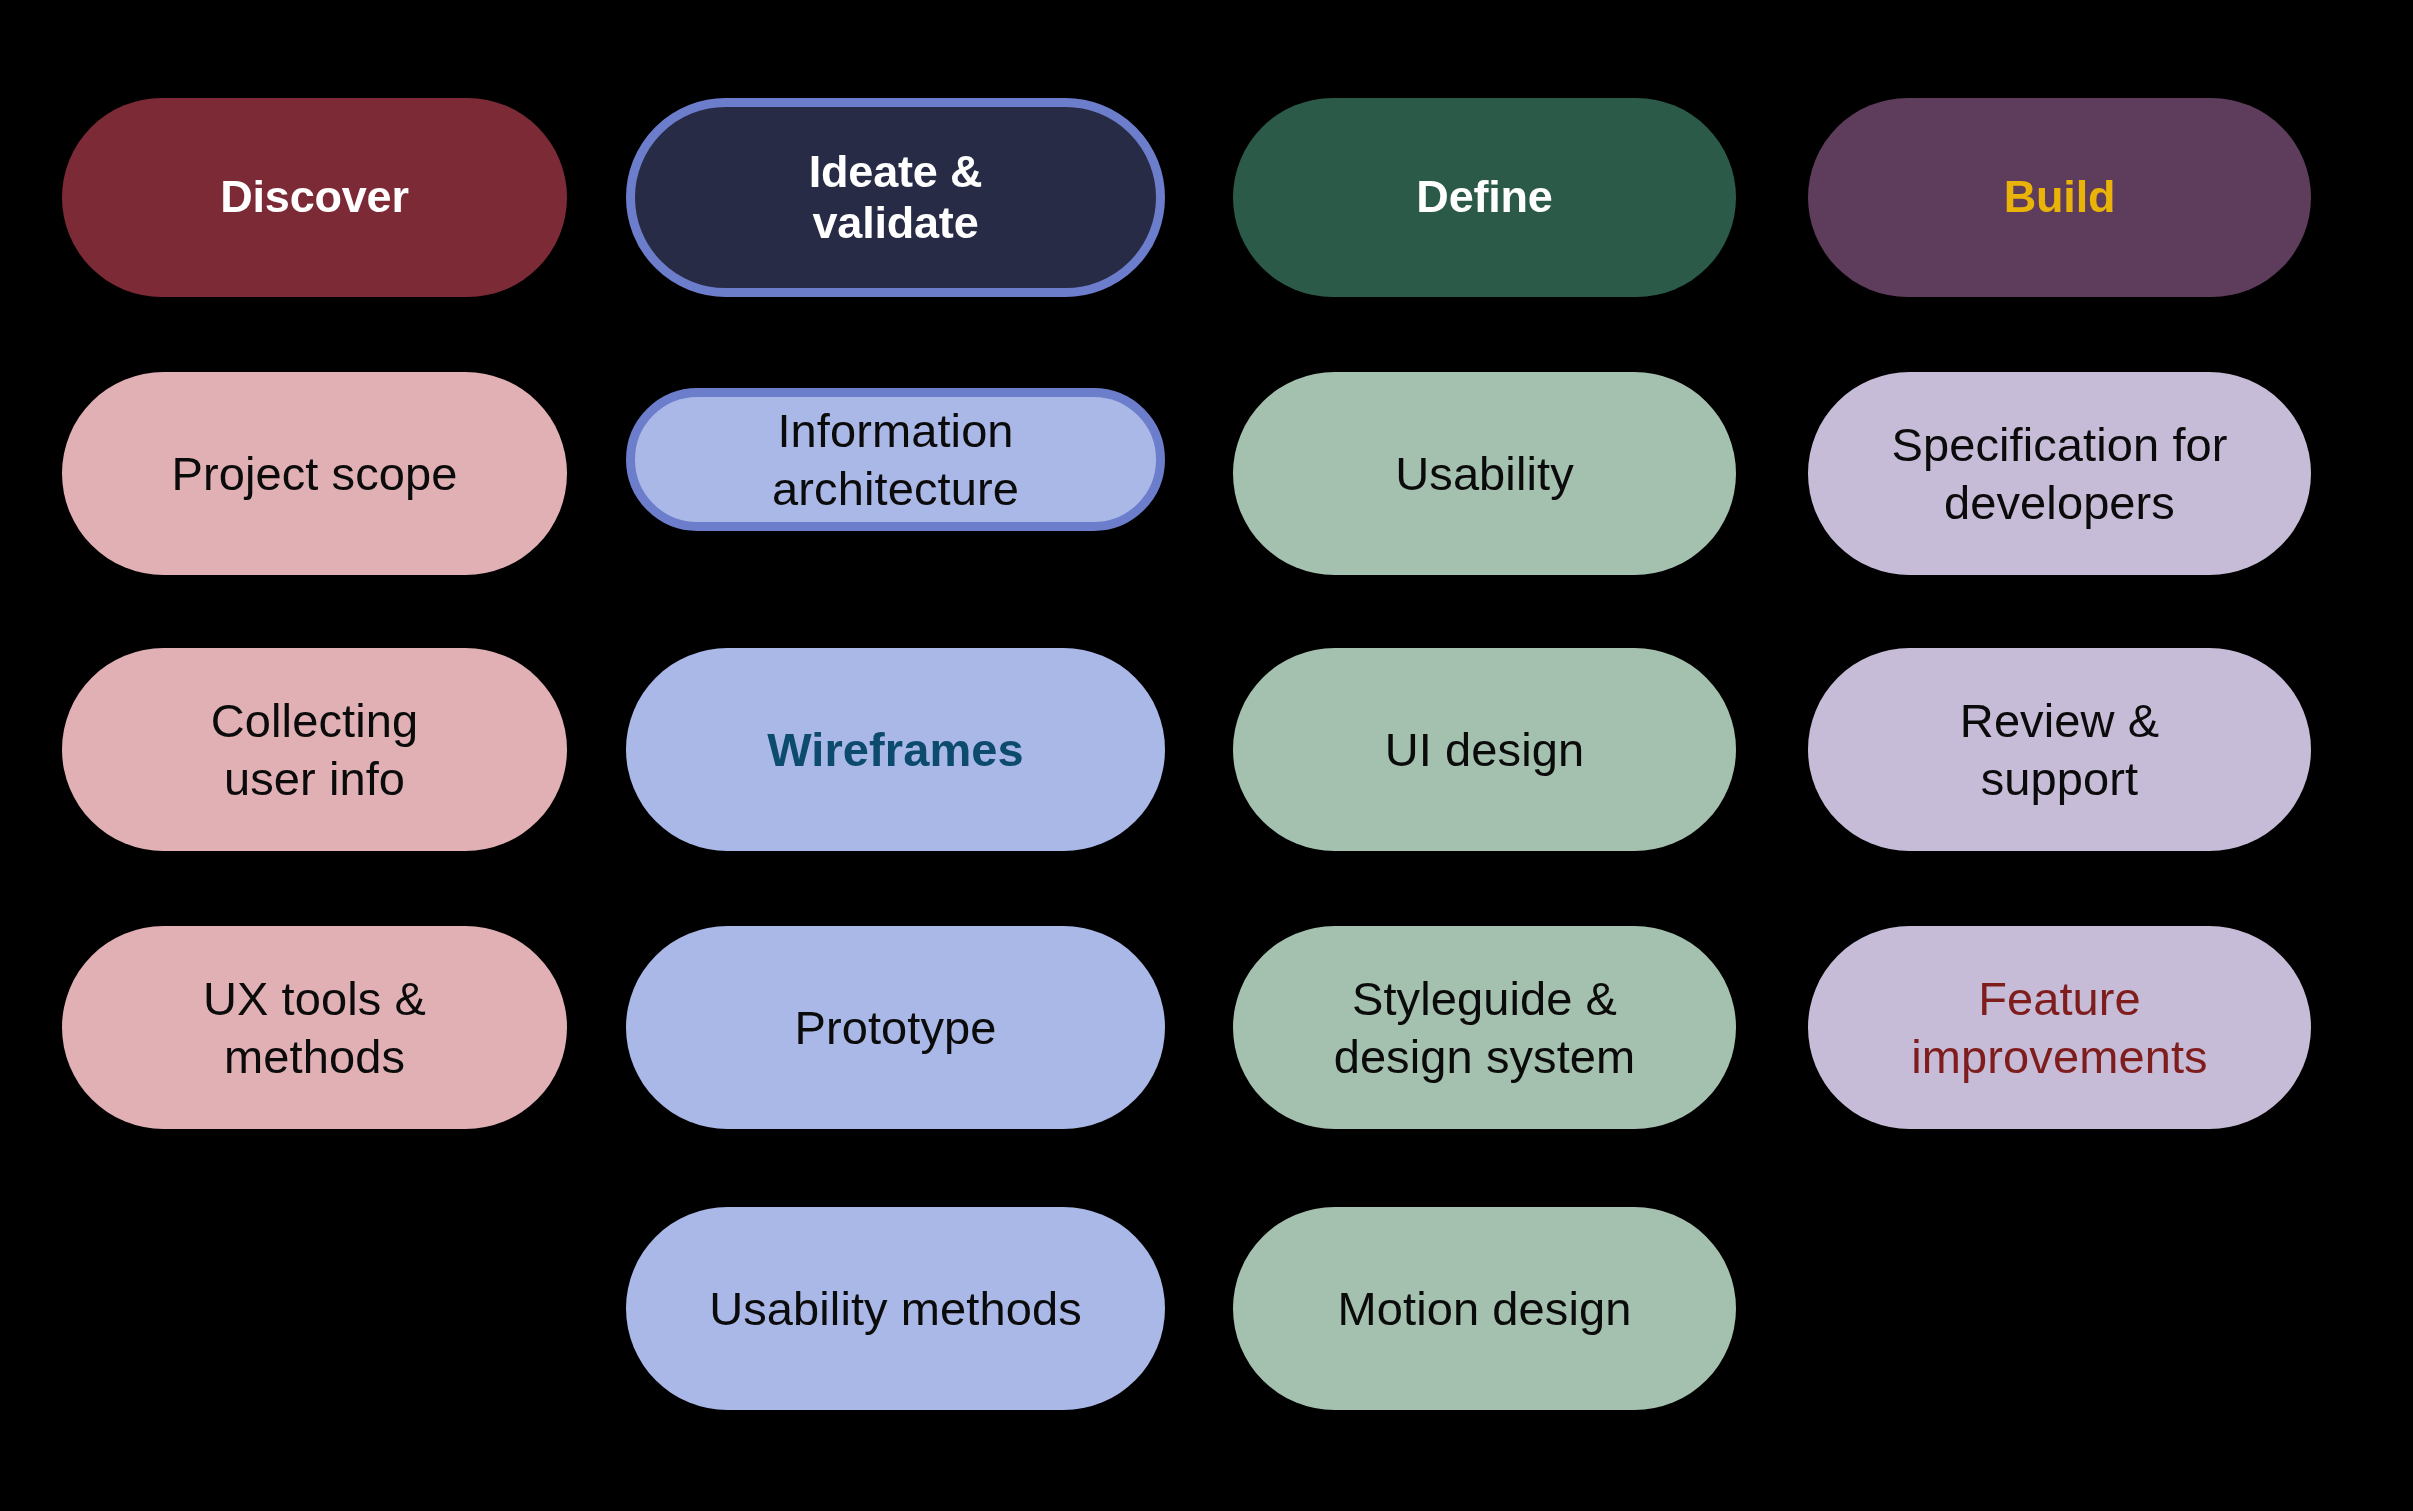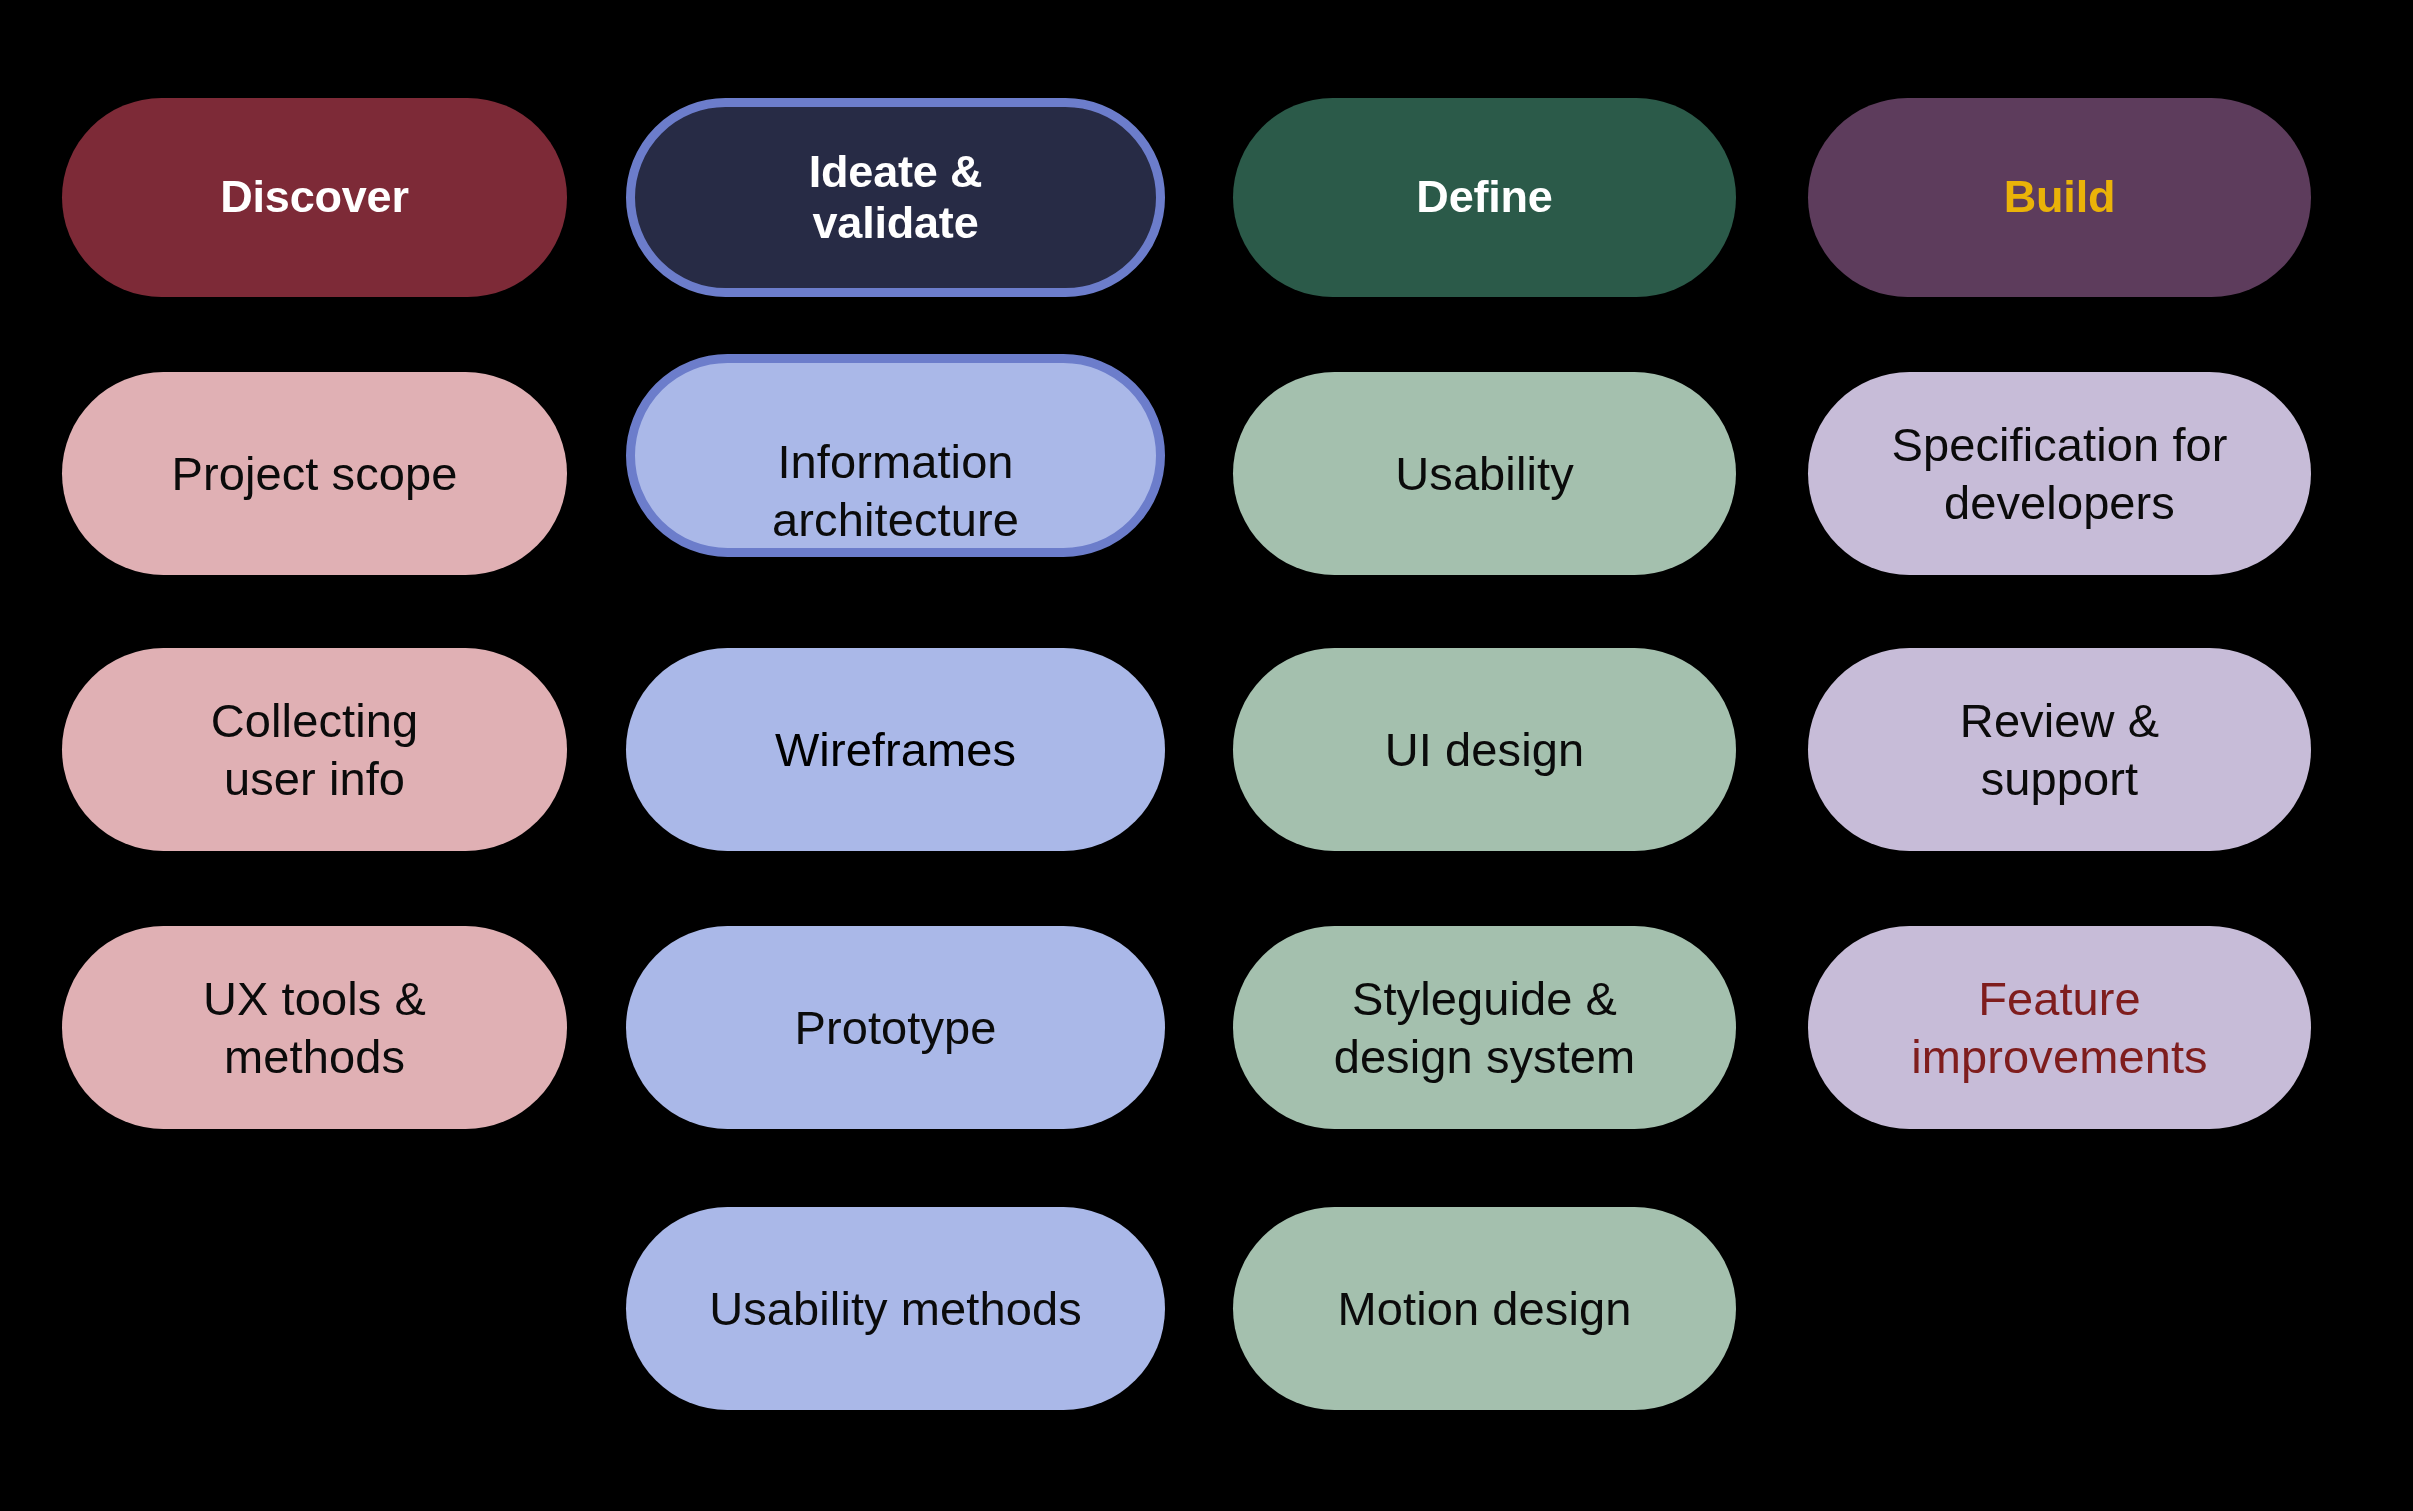--- a/index.html
+++ b/index.html
@@ -86,25 +86,25 @@
     </div>
     <div class="pill item" style="left: 62px; top: 648px; width: 505px; height: 203px; background: rgb(224, 176, 180);">
       <span class="txt" style="color: rgb(11, 11, 11);">Collecting<br>user info</span>
     </div>
     <div class="pill stage highlight" style="left: 626px; top: 98px; width: 539px; height: 199px; background: rgb(39, 43, 69); border-color: rgb(108, 125, 203);">
       <span class="txt" style="color: rgb(255, 255, 255);">Ideate &amp;<br>validate</span>
     </div>
     <div class="pill item" style="left: 62px; top: 926px; width: 505px; height: 203px; background: rgb(224, 176, 180);">
       <span class="txt" style="color: rgb(11, 11, 11);">UX tools &amp;<br>methods</span>
     </div>
-    <div class="pill item highlight" style="left: 626px; top: 354px; width: 539px; height: 203px; background: rgb(170, 184, 232); border-color: rgb(108, 125, 203); align-items: flex-end;">
+    <div class="pill item highlight" style="left: 626px; top: 388px; width: 539px; height: 143px; background: rgb(170, 184, 232); border-color: rgb(108, 125, 203);">
       <span class="txt" style="color: rgb(11, 11, 11);">Information<br>architecture</span>
     </div>
     <div class="pill item" style="left: 626px; top: 648px; width: 539px; height: 203px; background: rgb(170, 184, 232);">
-      <span class="txt" style="color: #000000;">Wireframes</span>
+      <span class="txt" style="color: #0c4a6e; font-weight: bold;">Wireframes</span>
     </div>
     <div class="pill item" style="left: 626px; top: 926px; width: 539px; height: 203px; background: rgb(170, 184, 232);">
       <span class="txt" style="color: rgb(11, 11, 11);">Prototype</span>
     </div>
     <div class="pill item" style="left: 626px; top: 1207px; width: 539px; height: 203px; background: rgb(170, 184, 232);">
       <span class="txt" style="color: rgb(11, 11, 11);">Usability methods</span>
     </div>
     <div class="pill stage" style="left: 1233px; top: 98px; width: 503px; height: 199px; background: rgb(43, 90, 73);">
       <span class="txt" style="color: rgb(255, 255, 255);">Define</span>
     </div>

